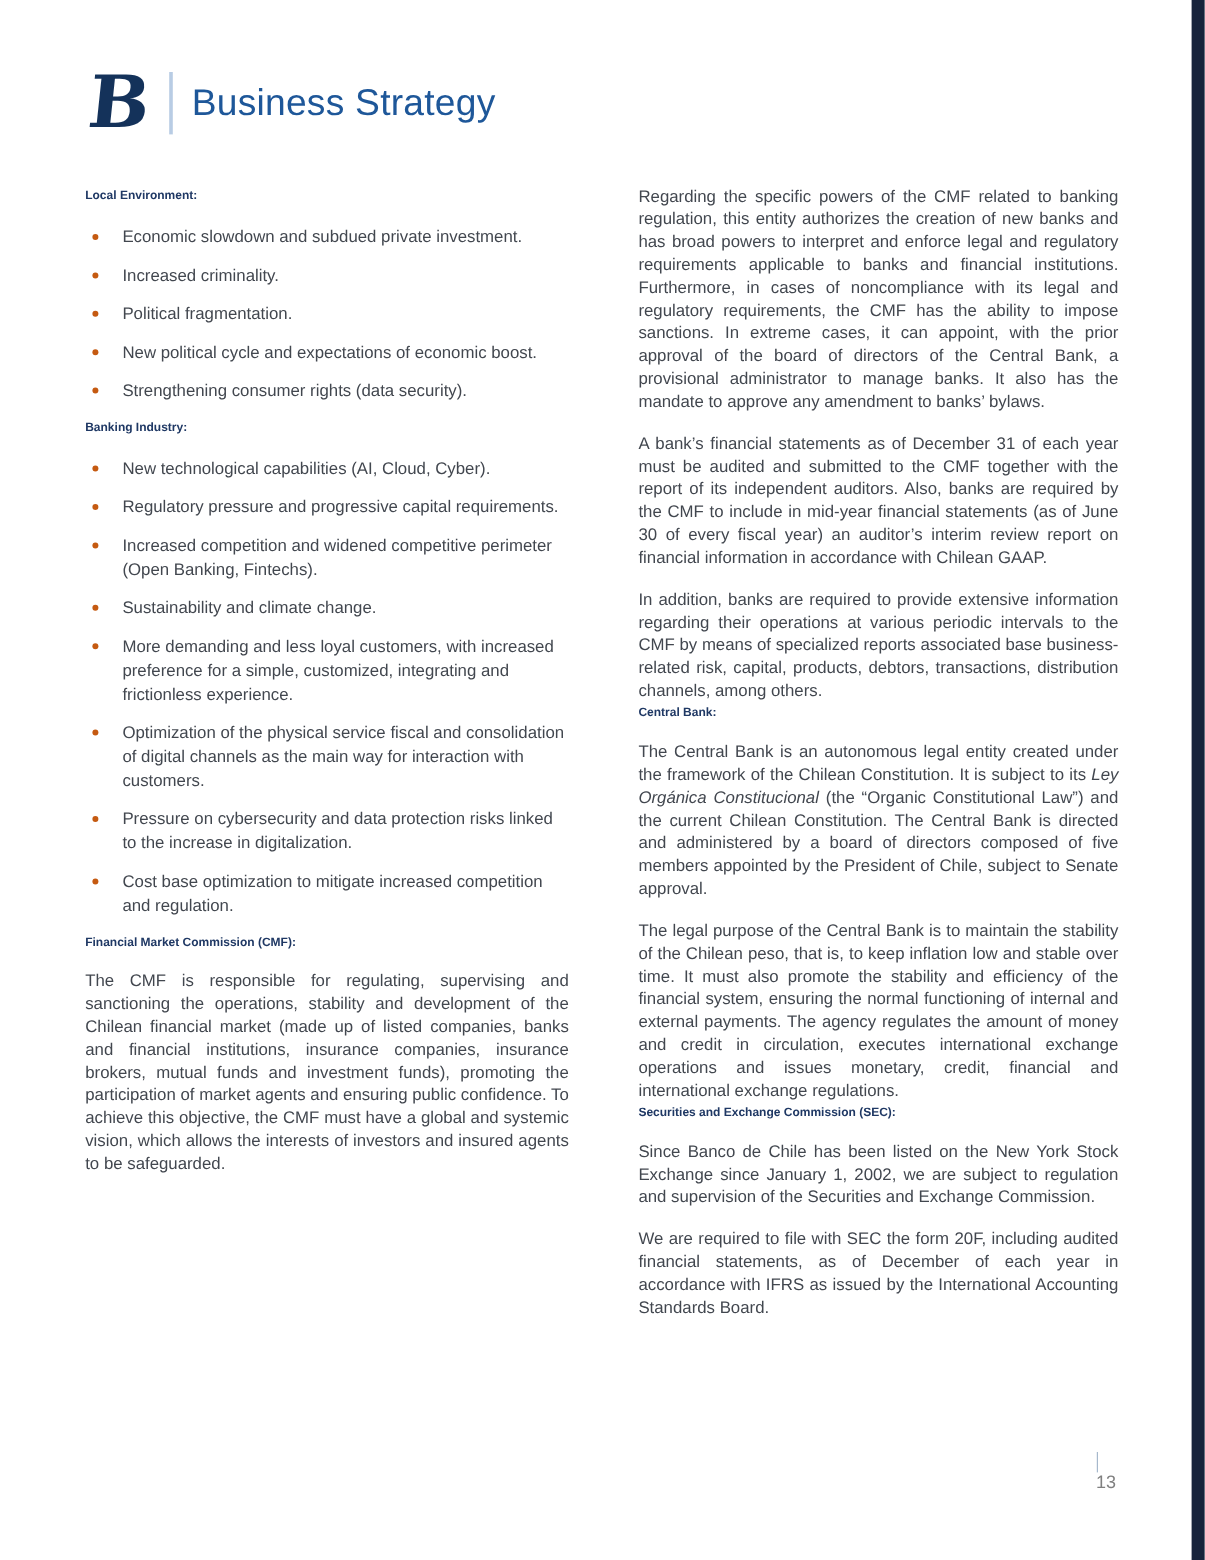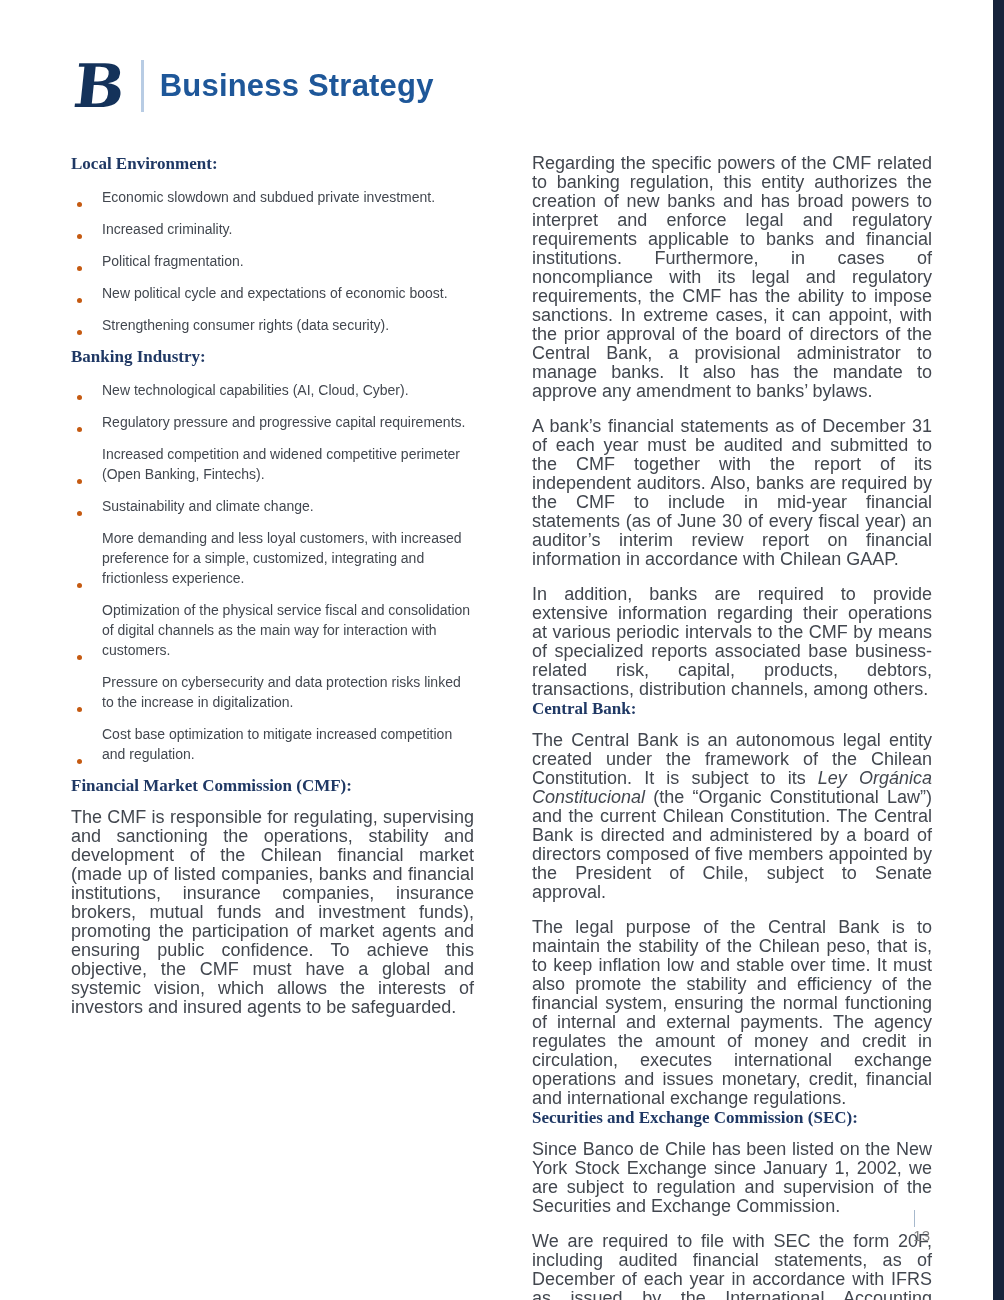--- a/index.html
+++ b/index.html
@@ -42,65 +42,64 @@
     padding-right:16px;
   }
   .header-divider{
     width:3px;height:52px;
     background:var(--divider);
     margin-right:16px;
   }
   .title{
     margin:0;
     font-size:31px;
-    font-weight:700;
+    font-weight:400;
     color:var(--title);
     letter-spacing:0.2px;
   }
   .columns{
     display:flex;
     padding:34px 0 0 71px;
     gap:58px;
   }
   .col{display:block;}
   .col.left{width:403px;}
   .col.right{width:400px;}
   h2.section-heading{
     margin:0;
-    font-size:17px;
+    font-size:10px;
     font-weight:bold;
     color:var(--heading);
     line-height:20px;
-    font-family:Liberation Serif, serif;
   }
   h2.underlined{text-decoration:underline;}
   .mt-lg{margin-top:42px;}
   .mt-md{margin-top:34px;}
   .mt-sec{margin-top:40px;}
   .bullets{margin-top:13px;}
   .bullet-item{
     display:flex;
-    align-items:flex-end;
+    align-items:flex-start;
     margin-bottom:12px;
   }
   .dot{
     flex:0 0 5px;
     width:5px;height:5px;
     border-radius:50%;
     background:var(--bullet);
     margin:8px 20px 0 6px;
   }
   .bullet-text{
     font-size:14px;
     line-height:20px;
     color:var(--body);
   }
   p.body-par{
     margin:12px 0 0 0;
-    font-size:18px;
+    font-size:14px;
     line-height:19px;
     text-align:justify;
     color:var(--body);
   }
   .col.right p.body-par:first-child{margin-top:0;}
   .col.right p.body-par + p.body-par{margin-top:16px;}
   .italic{font-style:italic;}
   .page-footer{
     position:absolute;
     right:74px;

